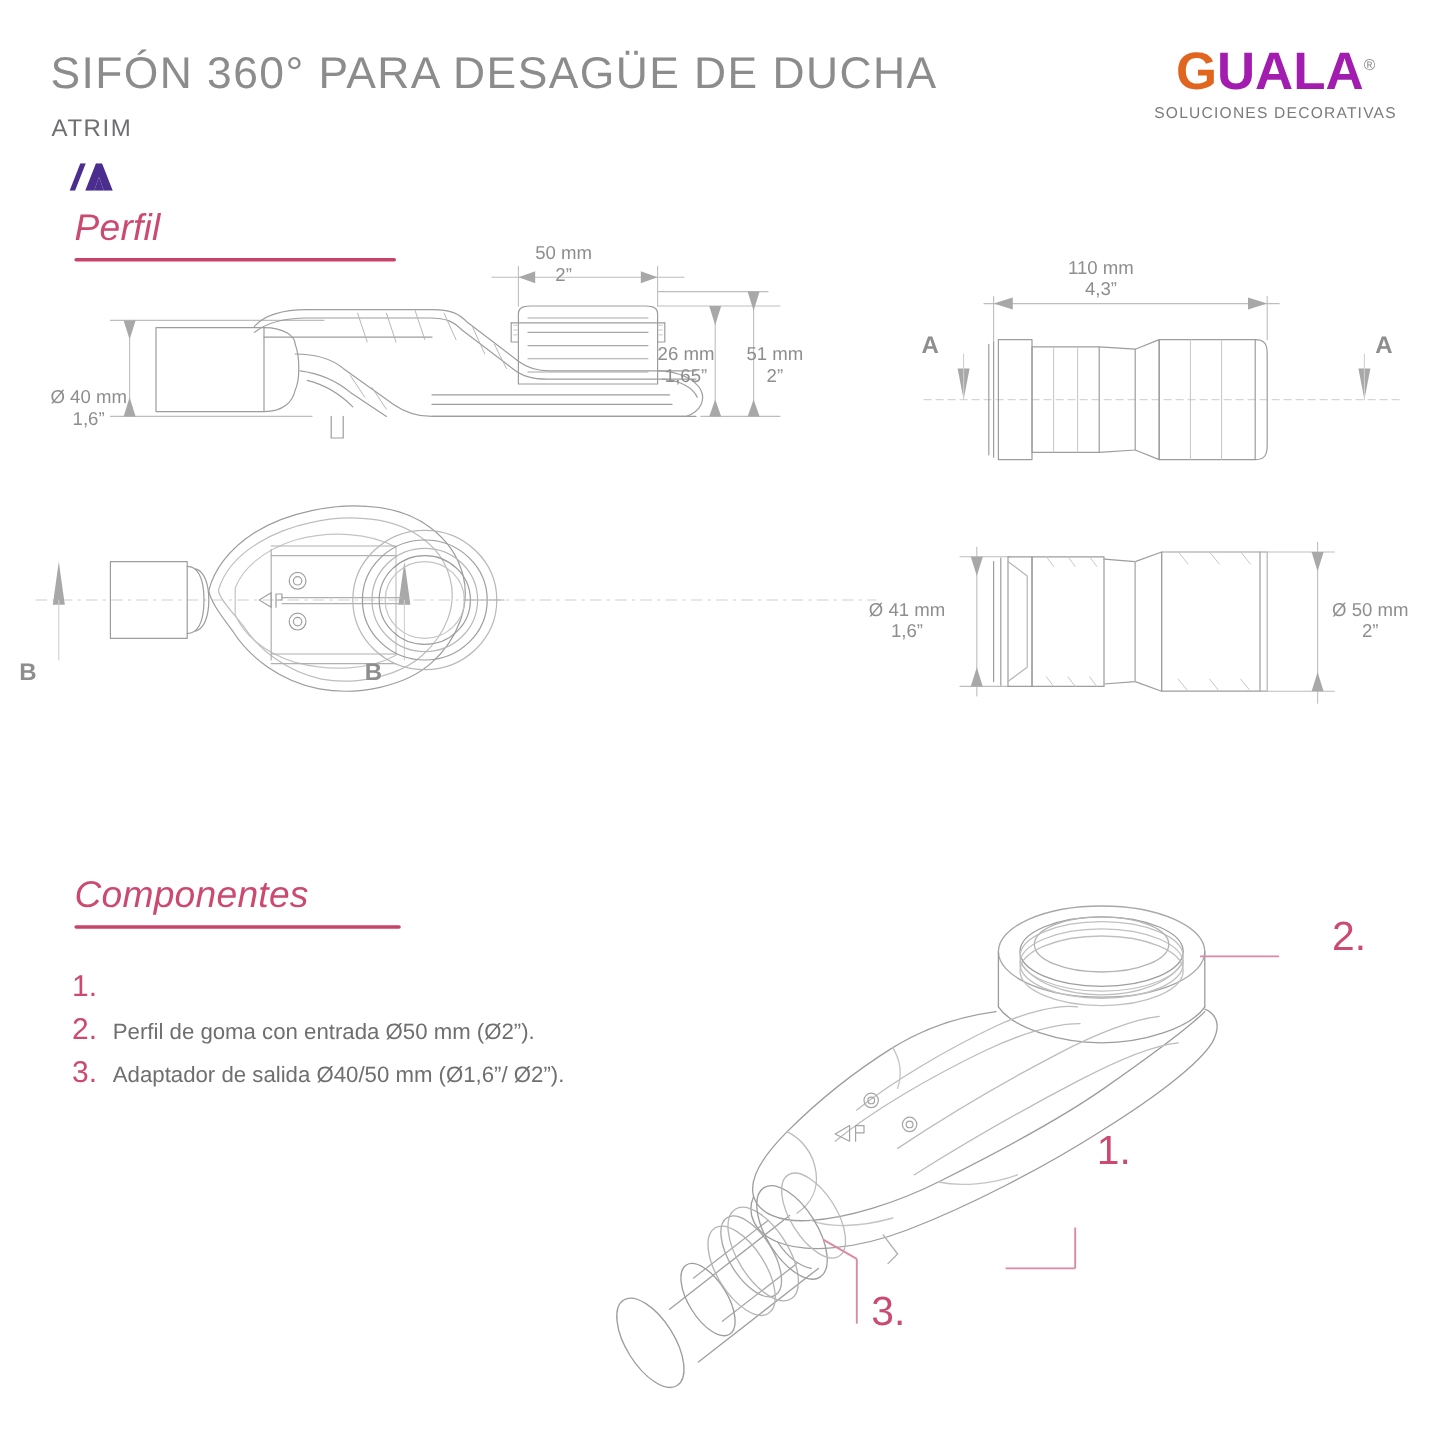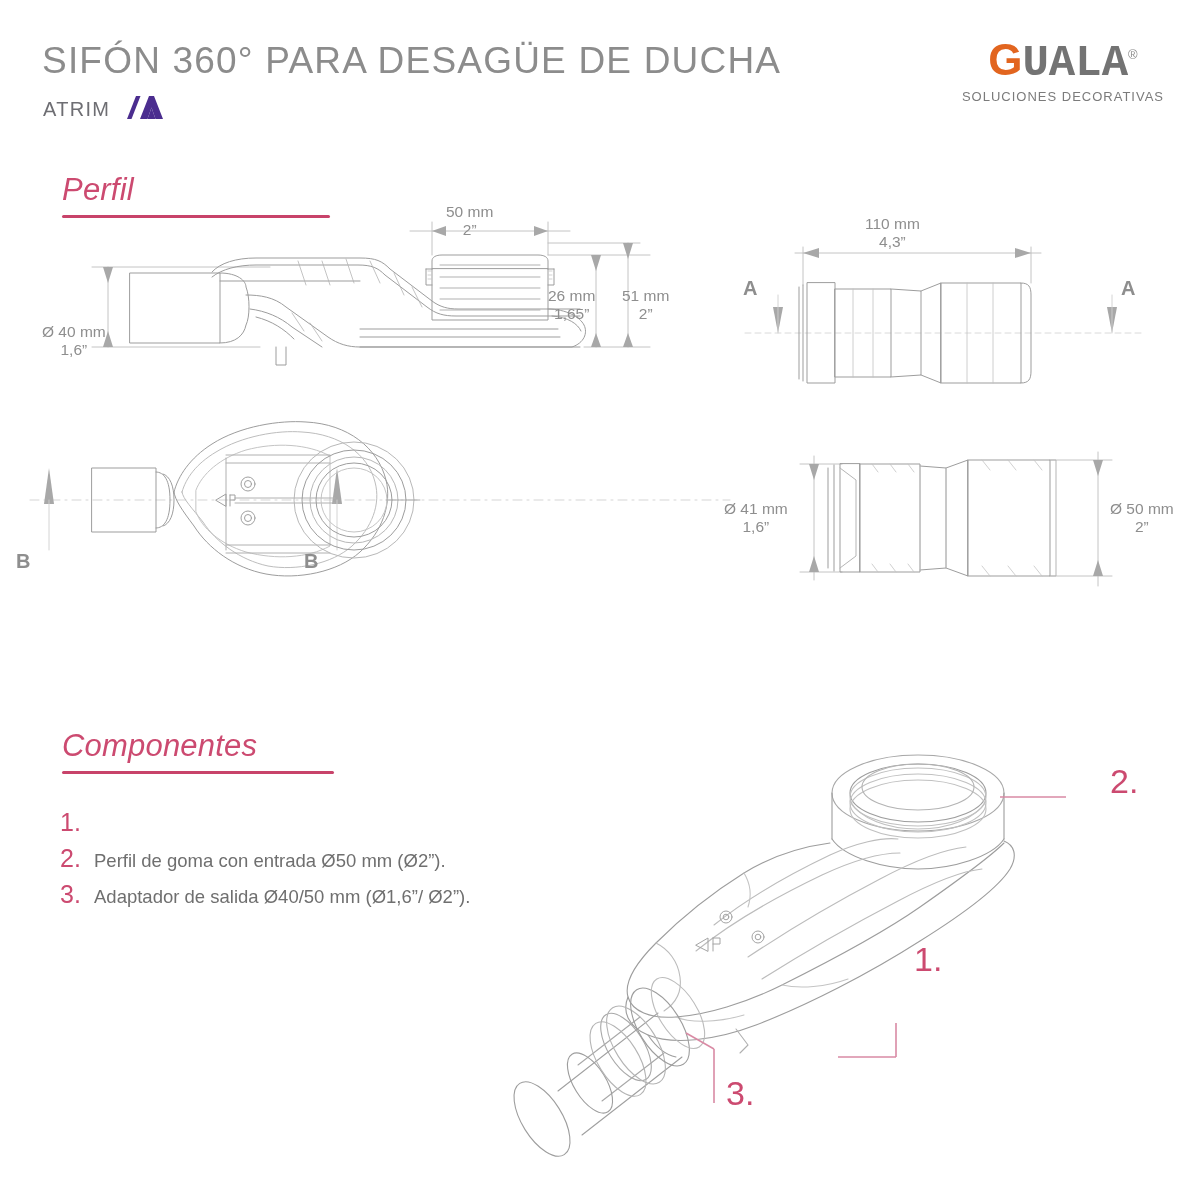--- a/index.html
+++ b/index.html
@@ -12,32 +12,32 @@
   .page { position: relative; width: 1200px; height: 1200px; background: #fff; }
 
   
   .hdr-title {
     position: absolute; left: 42px; top: 40px;
     font-size: 37px; letter-spacing: 1.2px;
     color: #8c8c8c; font-weight: 400; white-space: nowrap;
   }
   .hdr-brandrow {
     position: absolute; left: 43px; top: 96px;
-    display: flex; align-items: center; gap: 17px;
+    display: flex; align-items: center; gap: 17px; flex-direction: column;
   }
   .hdr-brand {
     font-size: 20px; letter-spacing: 1.3px; color: #6e6e73; font-weight: 400;
   }
   .atrim-mark { display:block; }
 
   
   .guala { position: absolute; right: 36px; top: 38px; text-align: center; }
   .guala-word { font-size: 44px; font-weight: 700; letter-spacing: 0px; line-height: 1; position: relative; }
   .guala-g { color: #e2651f; }
-  .guala-rest { color: #737373; font-family: Liberation Mono, monospace; }
+  .guala-rest { color: #a21caf; }
   .guala-reg { font-size: 13px; color: #8a8a8a; vertical-align: super; font-weight: 400; }
   .guala-sub {
     font-size: 13px; color: #7b7b7b; letter-spacing: 1.0px;
     margin-top: 4px; font-weight: 400;
   }
 
   
   .sect { position: absolute; font-style: italic; }
   .sect-label {
     font-size: 31px; color: #cc4a70; font-weight: 400; letter-spacing: .2px;
@@ -197,21 +197,21 @@
     <div class="dim-txt" style="left:488px; top:62px;">
       <span>26 mm</span>
       <span class="sub">1,65”</span>
     </div>
     <div class="dim-txt" style="left:562px; top:62px;">
       <span>51 mm</span>
       <span class="sub">2”</span>
     </div>
   </div>
 
-  <div class="dwg" style="left:735px; top:225px;">
+  <div class="dwg" style="left:760px; top:225px;">
     <svg width="420" height="170" viewBox="0 0 420 170">
       <g fill="none" stroke="#9d9d9d" stroke-width="1" stroke-linejoin="round" stroke-linecap="round">
 
         <g stroke="#bdbdbd" stroke-width=".9">
           <line x1="68" y1="22" x2="68" y2="60"></line>
           <line x1="296" y1="22" x2="296" y2="58"></line>
           <line x1="60" y1="28" x2="306" y2="28"></line>
         </g>
         <polygon points="68,28 84,23 84,33" fill="#a8a8a8" stroke="none"></polygon>
         <polygon points="296,28 280,23 280,33" fill="#a8a8a8" stroke="none"></polygon>

